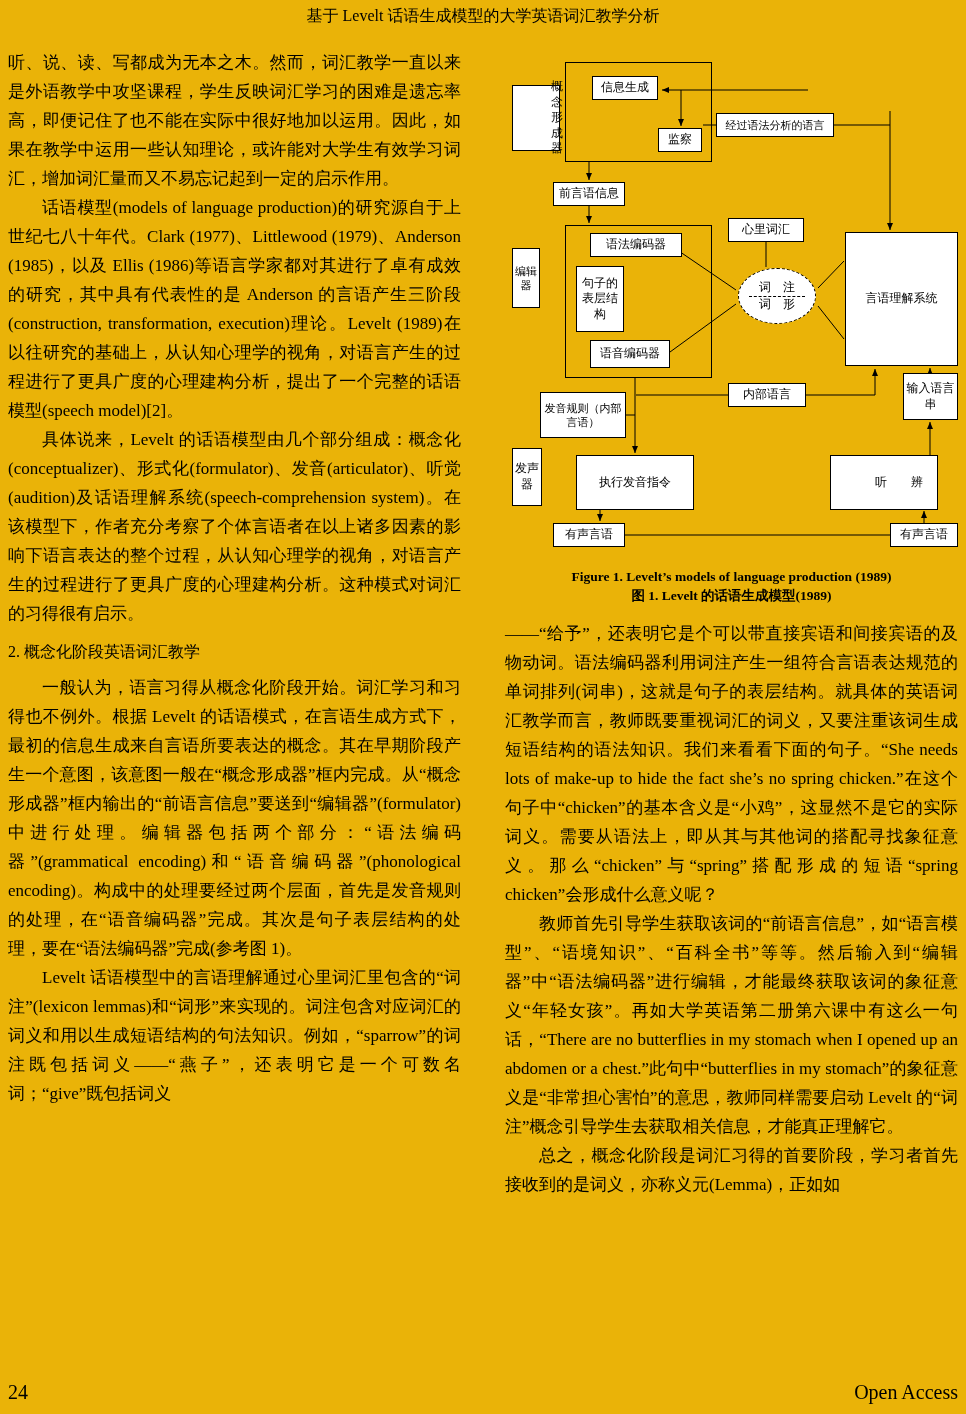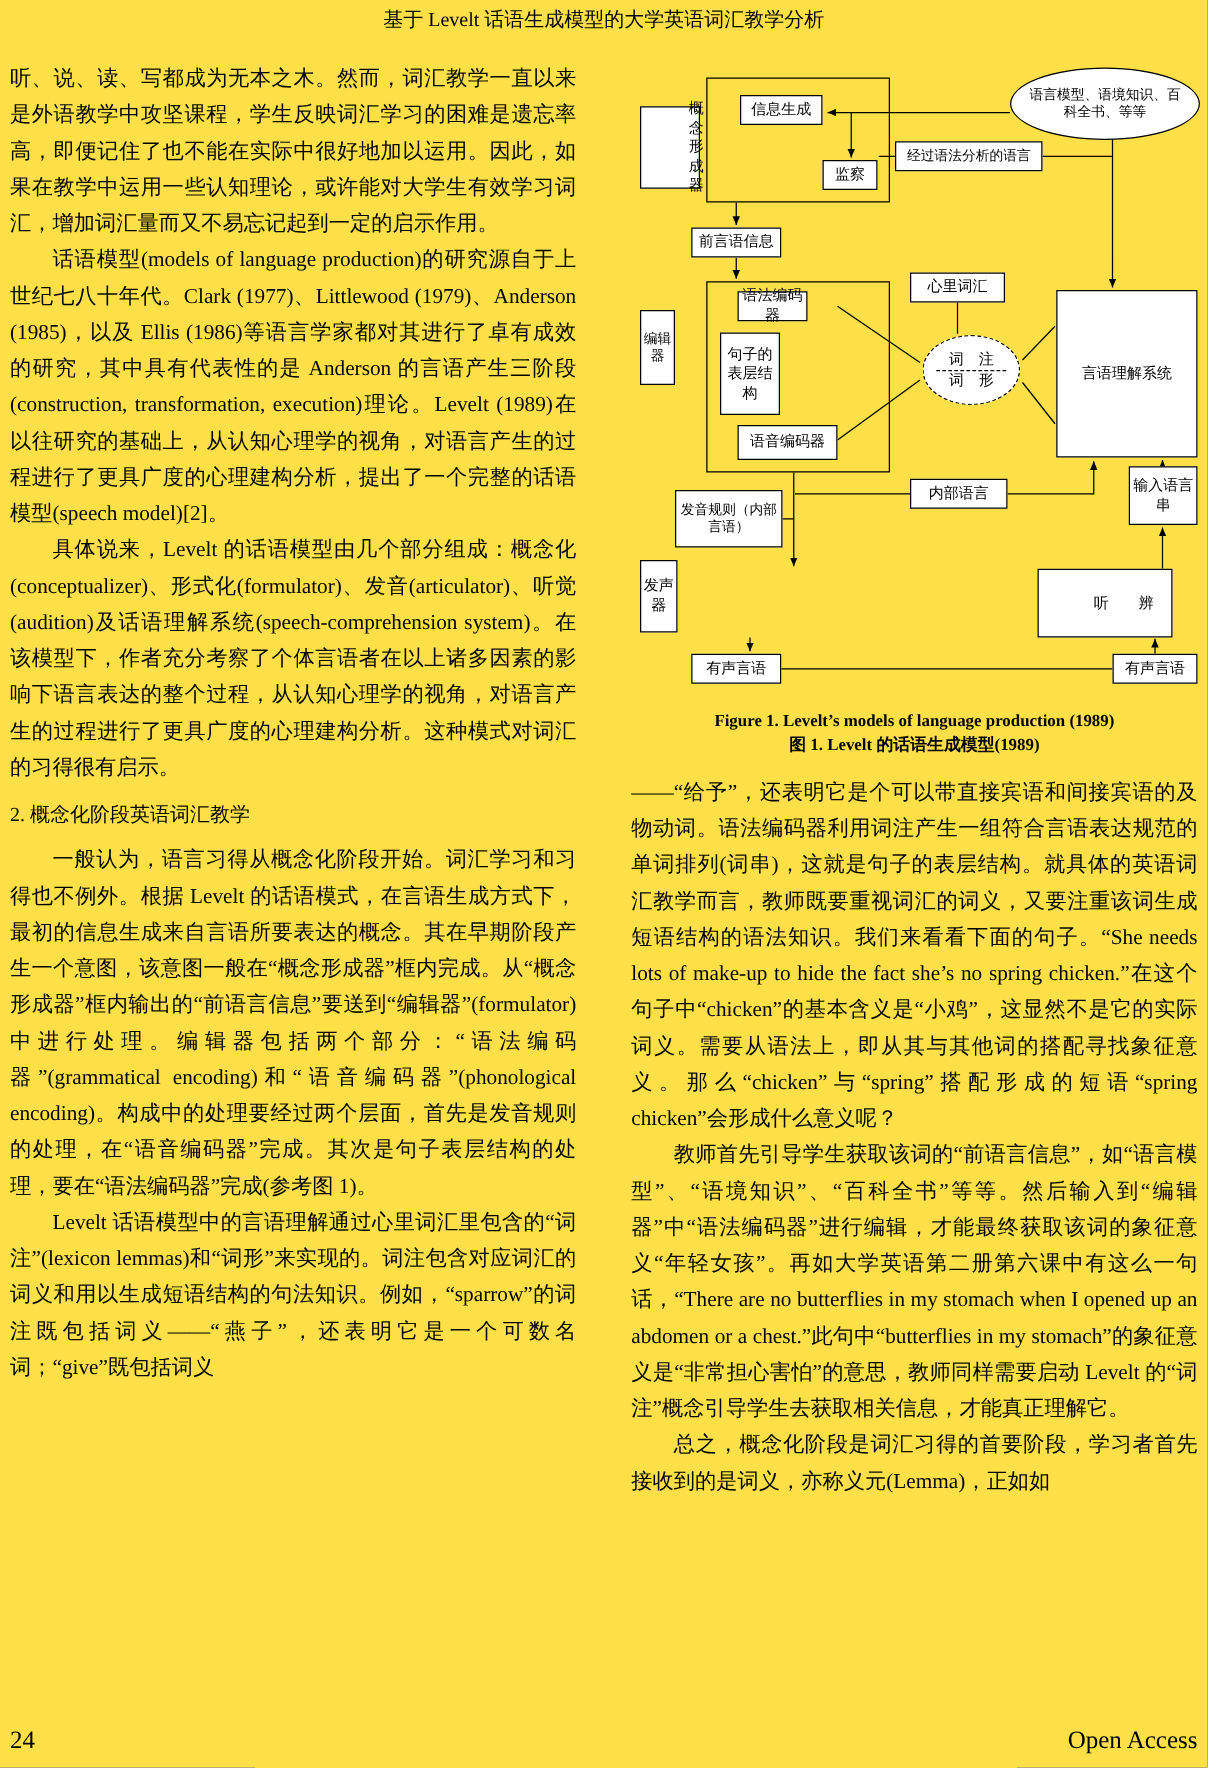--- a/index.html
+++ b/index.html
@@ -1,18 +1,18 @@
 <!DOCTYPE html>
 <html><head>
 <meta charset="utf-8">
 <style>
   html,body { margin:0; padding:0; background:#888; }
   .page {
     position:relative; width:966px; height:1414px; margin:0 auto;
-    background:#fde047; color:#000;
+    background:#eab308; color:#000;
     font-family:"Liberation Serif","DejaVu Serif",serif;
     overflow:hidden;
   }
   .header-title {
     position:absolute; top:6px; left:0; right:0;
     text-align:center; font-size:16px;
   }
   .columns {
     position:absolute; top:48px; left:8px; width:950px;
     display:flex; gap:44px;
@@ -110,36 +110,36 @@
           <line x1="261" y1="190" x2="261" y2="215"></line>
         </svg>
 
         <div class="frame" style="left:60px; top:10px; width:147px; height:100px;"></div>
         <div class="frame" style="left:60px; top:173px; width:147px; height:153px;"></div>
 
         <div class="node" style="left:7px; top:33px; width:30px; height:66px;padding-left:44px;">概念形成器</div>
         <div class="node" style="left:87px; top:24px; width:66px; height:24px;">信息生成</div>
         <div class="node" style="left:153px; top:76px; width:44px; height:24px;">监察</div>
         <div class="node small" style="left:211px; top:61px; width:118px; height:24px;">经过语法分析的语言</div>
-        <div class="node small ellipse" style="left:303px; top:2px; width:152px; height:58px;">语言模型、语境知识、百科全书、等等</div>
         <div class="node" style="left:48px; top:130px; width:72px; height:24px;">前言语信息</div>
         <div class="node small" style="left:7px; top:196px; width:28px; height:60px;">编辑器</div>
-        <div class="node" style="left:85px; top:181px; width:56px; height:24px;">语法编码器</div>
+        <div class="node" style="left:85px; top:181px; width:92px; height:24px;">语法编码器</div>
         <div class="node" style="left:71px; top:214px; width:48px; height:66px;">句子的表层结构</div>
         <div class="node" style="left:85px; top:288px; width:80px; height:28px;">语音编码器</div>
         <div class="node" style="left:223px; top:166px; width:76px; height:24px;">心里词汇</div>
         <div class="node lemma" style="left:233px; top:216px; width:78px; height:56px;">
           <span>词　注</span>
           <span class="lemma-bottom">词　形</span>
         </div>
         <div class="node" style="left:340px; top:180px; width:113px; height:134px;">言语理解系统</div>
         <div class="node" style="left:223px; top:331px; width:78px; height:24px;">内部语言</div>
         <div class="node small" style="left:35px; top:340px; width:86px; height:46px;">发音规则（内部言语）</div>
         <div class="node" style="left:398px; top:321px; width:55px; height:47px;">输入语言串</div>
         <div class="node" style="left:7px; top:396px; width:30px; height:58px;">发声器</div>
+        <div class="node" style="left:71px; top:403px; width:118px; height:55px;">执行发音指令</div>
         <div class="node" style="left:325px; top:403px; width:108px; height:55px;padding-left:32px;">听　　辨</div>
         <div class="node" style="left:48px; top:471px; width:72px; height:24px;">有声言语</div>
         <div class="node" style="left:385px; top:471px; width:68px; height:24px;">有声言语</div>
       </div>
 
       <div class="fig-caption-en">Figure 1. Levelt’s models of language production (1989)</div>
       <div class="fig-caption-zh">图 1. Levelt 的话语生成模型(1989)</div>
 
       <p class="noindent">——“给予”，还表明它是个可以带直接宾语和间接宾语的及物动词。语法编码器利用词注产生一组符合言语表达规范的单词排列(词串)，这就是句子的表层结构。就具体的英语词汇教学而言，教师既要重视词汇的词义，又要注重该词生成短语结构的语法知识。我们来看看下面的句子。“She needs lots of make-up to hide the fact she’s no spring chicken.”在这个句子中“chicken”的基本含义是“小鸡”，这显然不是它的实际词义。需要从语法上，即从其与其他词的搭配寻找象征意义。那么“chicken”与“spring”搭配形成的短语“spring chicken”会形成什么意义呢？</p>
       <p>教师首先引导学生获取该词的“前语言信息”，如“语言模型”、“语境知识”、“百科全书”等等。然后输入到“编辑器”中“语法编码器”进行编辑，才能最终获取该词的象征意义“年轻女孩”。再如大学英语第二册第六课中有这么一句话，“There are no butterflies in my stomach when I opened up an abdomen or a chest.”此句中“butterflies in my stomach”的象征意义是“非常担心害怕”的意思，教师同样需要启动 Levelt 的“词注”概念引导学生去获取相关信息，才能真正理解它。</p>

